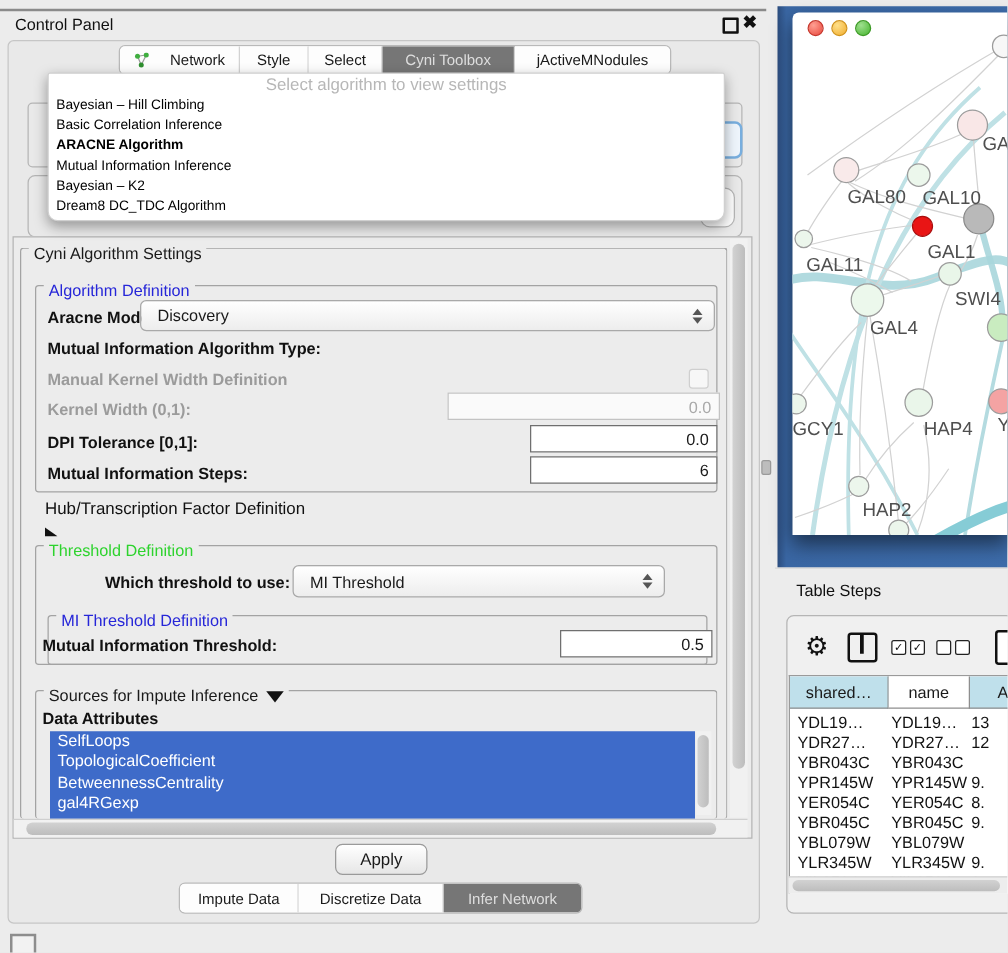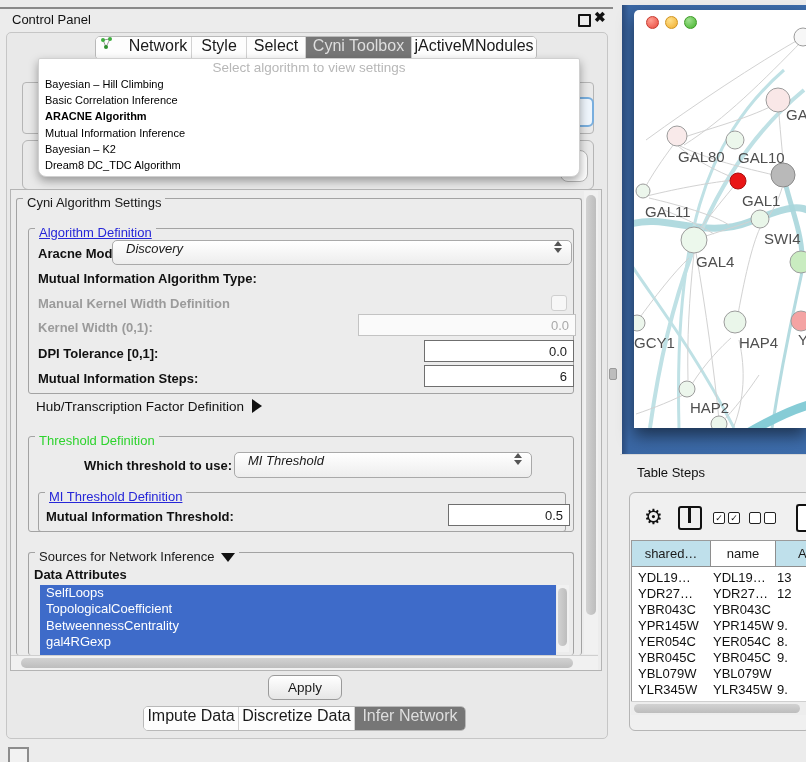--- a/index.html
+++ b/index.html
@@ -9,44 +9,44 @@
   .abs{position:absolute;}
   
   #cp-titlebar{left:0;top:7px;width:613px;height:24px;border-top:2px solid #8a8a8a;background:#ececec;}
   #cp-title{left:12px;top:12px;font-size:13px;color:#111;}
   .win-float{left:578px;top:14px;width:9px;height:9px;border:2px solid #111;border-radius:1px;}
   .win-close{left:594px;top:9px;font-size:14px;font-weight:bold;color:#111;}
   #cp-body{left:6px;top:32px;width:600px;height:705px;background:#e9e9e9;
            border:1px solid #c6c6c6;border-radius:5px;}
   
   .seg{display:flex;background:#fdfdfd;border:1px solid #b9b9b9;border-radius:5px;overflow:hidden;height:22px;}
-  .seg .tab{display:flex;justify-content:center;font-size:16px;color:#1a1a1a;
+  .seg .tab{display:flex;align-items:center;justify-content:center;font-size:12px;color:#1a1a1a;
             border-right:1px solid #d2d2d2;background:#fdfdfd;cursor:default;white-space:nowrap;gap:12px;}
   .seg .tab:last-child{border-right:none;}
   .seg .tab.sel{background:#767676;color:#dedede;}
   
   #algo-popup{left:38px;top:58px;width:540px;height:117px;background:#ffffff;
               border:1px solid #d0d0d0;border-radius:2px 2px 8px 8px;
               box-shadow:0 4px 10px rgba(0,0,0,0.35);z-index:40;}
   #algo-popup .ph{height:17px;line-height:17px;text-align:center;color:#b7b7b7;font-size:13.5px;}
   #algo-popup .opt{height:16.2px;line-height:16.2px;padding-left:6px;font-size:11px;color:#000;}
   #algo-popup .opt.hl{font-weight:bold;}
   
   .frag-border{border:1px solid #b5b5b5;border-radius:4px;background:transparent;}
   .combo-frag{left:560px;top:97px;width:30px;height:26px;border:2px solid #78aede;border-radius:6px;background:#eef5fc;}
   
   #settings{left:10px;top:189px;width:590px;height:480px;background:#ececec;
             border:1px solid #b4b4b4;}
   .titled{border:1px solid #a3a3a3;border-radius:3px;}
   .gtitle{position:absolute;top:-8px;background:#ececec;padding:4px 4px;font-size:13px;white-space:nowrap;}
-  .blue{color:#2626d8;text-decoration:underline;} .green{color:#2ed32e;}
+  .blue{color:#2626d8;} .green{color:#2ed32e;}
   .blab{font-size:13px;font-weight:bold;color:#111;white-space:nowrap;}
   .glab{font-size:13px;font-weight:bold;color:#9b9b9b;white-space:nowrap;}
   .combo{border:1px solid #a9a9a9;border-radius:5px;background:linear-gradient(#ffffff,#ededed);
-         display:flex;font-size:13px;font-style:italic;}
+         display:flex;align-items:center;font-size:13px;}
   .combo .ctext{padding-left:13px;flex:1;}
   .carrows{width:18px;display:flex;flex-direction:column;align-items:center;gap:2px;margin-right:4px;}
   .carrows i{display:block;width:0;height:0;border-left:4px solid transparent;border-right:4px solid transparent;}
   .carrows .up{border-bottom:5px solid #555;}
   .carrows .dn{border-top:5px solid #555;}
   .tfield{background:#fff;border:1px solid #6f6f6f;font-size:13px;text-align:right;
           display:flex;align-items:center;justify-content:flex-end;padding-right:6px;}
   .tfield.dis{border:1px solid #c3c3c3;background:#fafafa;color:#a9a9a9;}
   .chk{width:14px;height:14px;border:1px solid #cfcfcf;border-radius:3px;background:#f7f7f7;}
   .tri-right{width:0;height:0;border-top:7px solid transparent;border-bottom:7px solid transparent;border-left:10px solid #111;}
@@ -151,45 +151,45 @@
   <div class="abs blab" style="left:38px;top:271px;">Mutual Information Algorithm Type:</div>
   <div class="abs glab" style="left:38px;top:296px;">Manual Kernel Width Definition</div>
   <div class="abs chk" style="left:551px;top:295px;"></div>
   <div class="abs glab" style="left:38px;top:320px;">Kernel Width (0,1):</div>
   <div class="abs tfield dis" style="left:358px;top:314px;width:210px;height:20px;">0.0</div>
   <div class="abs blab" style="left:38px;top:346px;">DPI Tolerance [0,1]:</div>
   <div class="abs tfield" style="left:424px;top:340px;width:142px;height:20px;">0.0</div>
   <div class="abs blab" style="left:38px;top:371px;">Mutual Information Steps:</div>
   <div class="abs tfield" style="left:424px;top:365px;width:142px;height:20px;">6</div>
 
-  <div class="abs" style="left:36px;top:399px;font-size:13.5px;color:#111;display:flex;gap:8px;">
+  <div class="abs" style="left:36px;top:399px;font-size:13.5px;color:#111;display:flex;gap:8px;flex-direction:column;">
     <span>Hub/Transcription Factor Definition</span>
     <span class="tri-right"></span>
   </div>
 
   <div class="abs titled" style="left:28px;top:436px;width:544px;height:94px;">
     <span class="gtitle green" style="left:6px;">Threshold Definition</span>
   </div>
   <div class="abs blab" style="left:84px;top:458px;">Which threshold to use:</div>
   <div class="abs combo" style="left:234px;top:452px;width:296px;height:24px;">
     <span class="ctext">MI Threshold</span>
     <span class="carrows">
         <i class="up"></i>
         <i class="dn"></i>
       </span>
   </div>
   <div class="abs titled" style="left:38px;top:492px;width:526px;height:38px;">
     <span class="gtitle blue" style="left:6px;">MI Threshold Definition</span>
   </div>
-  <div class="abs blab" style="left:46px;top:509px;">Mutual Information Threshold:</div>
+  <div class="abs blab" style="left:34px;top:509px;">Mutual Information Threshold:</div>
   <div class="abs tfield" style="left:448px;top:504px;width:114px;height:20px;">0.5</div>
 
   <div class="abs titled" style="left:28px;top:552px;width:544px;height:102px;border-bottom:none;">
     <span class="gtitle" style="left:6px;">
-      <span>Sources for Network Inference</span><span class="tri-down"></span>
+      <span>Sources for Impute Inference</span><span class="tri-down"></span>
     </span>
   </div>
   <div class="abs blab" style="left:34px;top:567px;">Data Attributes</div>
   <div class="abs" id="attr-list">
     <div class="li">SelfLoops</div>
     <div class="li">TopologicalCoefficient</div>
     <div class="li">BetweennessCentrality</div>
     <div class="li">gal4RGexp</div>
   </div>
   <div class="abs vscroll" style="left:557px;top:585px;width:12px;height:67px;">

